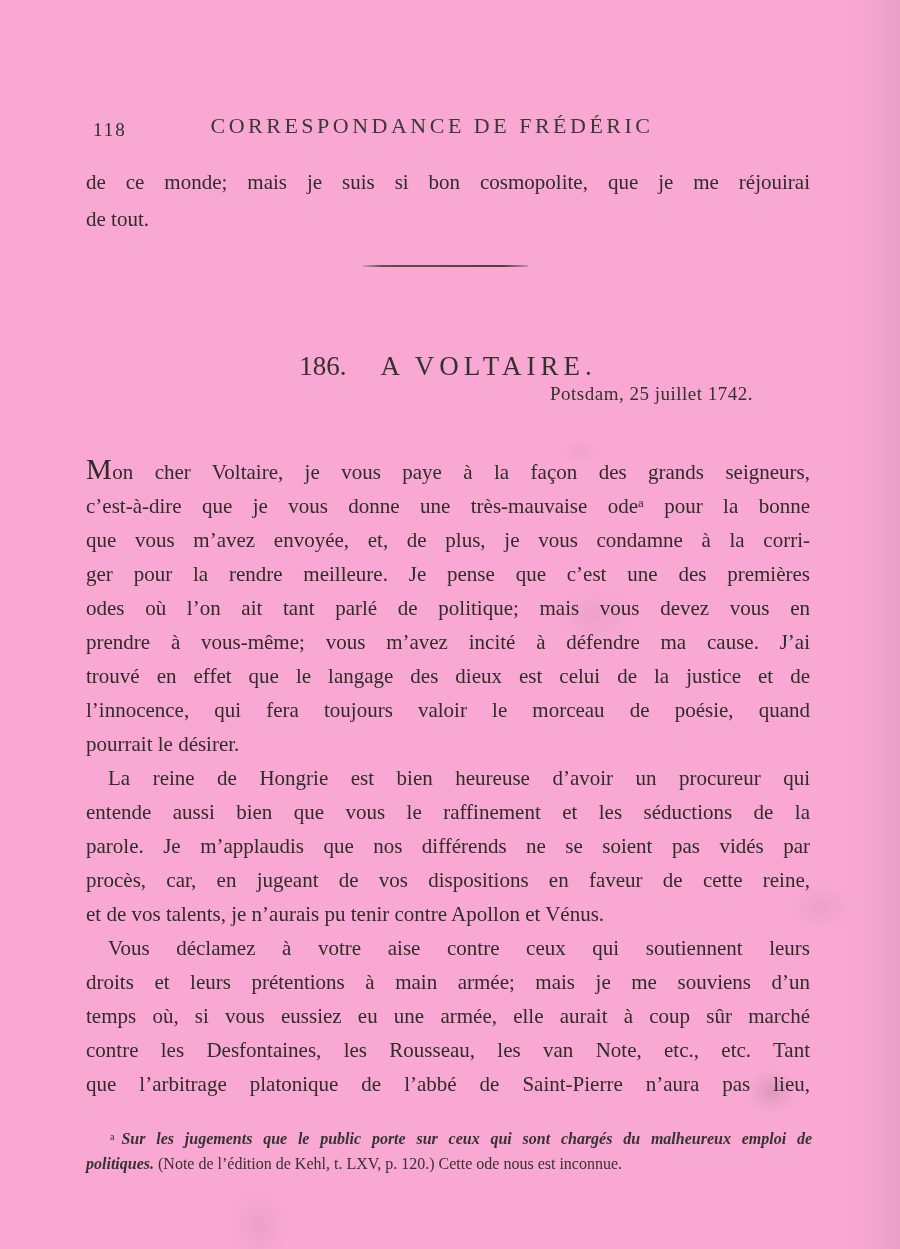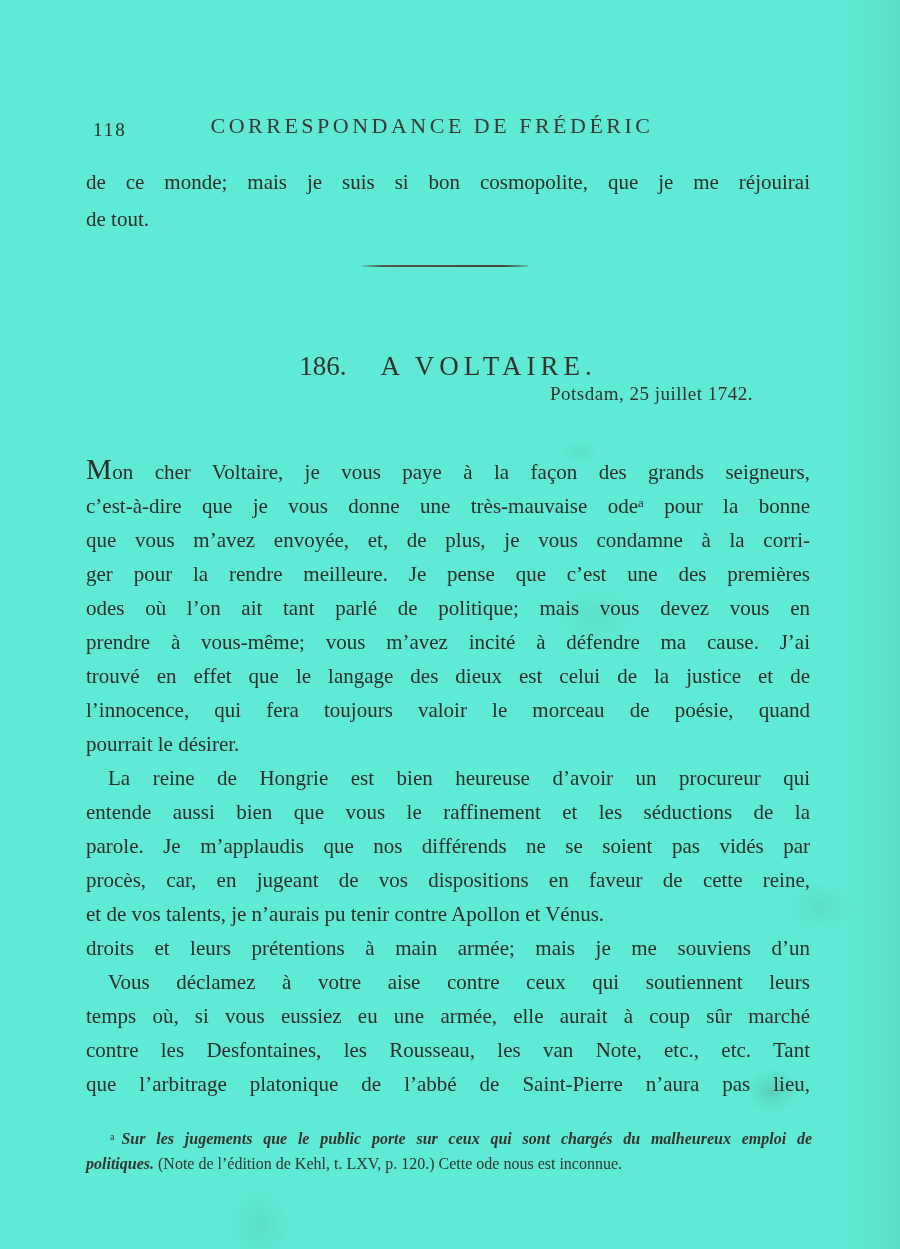--- a/index.html
+++ b/index.html
@@ -44,21 +44,21 @@
   .dropcap{font-size:29px;letter-spacing:0.5px;}
 
   .footnote{position:absolute;left:86px;top:1126px;width:726px;font-size:16px;line-height:25px;color:#34332f;}
   .fn-line1{text-align:justify;text-align-last:justify;text-indent:24px;}
   .fn-line1 sup{font-size:10px;margin-right:7px;vertical-align:4px;}
   .fn-italic{font-style:italic;font-weight:bold;}
 </style>
 </head>
 <body>
 
-<div class="page" style="color: rgb(46, 45, 41); background: #5eead4;">
+<div class="page" style="color: rgb(46, 45, 41); background: #f9a8d4;">
 
   <div class="edge-shadow"></div>
   <div class="stain stain-1"></div>
   <div class="stain stain-2"></div>
   <div class="stain stain-3"></div>
   <div class="stain stain-4"></div>
   <div class="stain stain-5"></div>
 
   <div class="runhead-num">118</div>
   <div class="runhead-title">CORRESPONDANCE DE FRÉDÉRIC</div>
@@ -89,22 +89,22 @@
         <div class="tline tlast">pourrait le désirer.</div>
       </div>
     <div>
         <div class="tline tindent">La reine de Hongrie est bien heureuse d’avoir un procureur qui</div>
         <div class="tline">entende aussi bien que vous le raffinement et les séductions de la</div>
         <div class="tline">parole. Je m’applaudis que nos différends ne se soient pas vidés par</div>
         <div class="tline">procès, car, en jugeant de vos dispositions en faveur de cette reine,</div>
         <div class="tline tlast">et de vos talents, je n’aurais pu tenir contre Apollon et Vénus.</div>
       </div>
     <div>
+        <div class="tline tindent">Vous déclamez à votre aise contre ceux qui soutiennent leurs</div>
         <div class="tline">droits et leurs prétentions à main armée; mais je me souviens d’un</div>
-        <div class="tline tindent">Vous déclamez à votre aise contre ceux qui soutiennent leurs</div>
         <div class="tline">temps où, si vous eussiez eu une armée, elle aurait à coup sûr marché</div>
         <div class="tline">contre les Desfontaines, les Rousseau, les van Note, etc., etc. Tant</div>
         <div class="tline">que l’arbitrage platonique de l’abbé de Saint-Pierre n’aura pas lieu,</div>
       </div>
   </div>
 
   <div class="footnote">
     <div class="fn-line1">
       <sup>a</sup><span class="fn-italic">Sur les jugements que le public porte sur ceux qui sont chargés du malheureux emploi de</span>
     </div>

